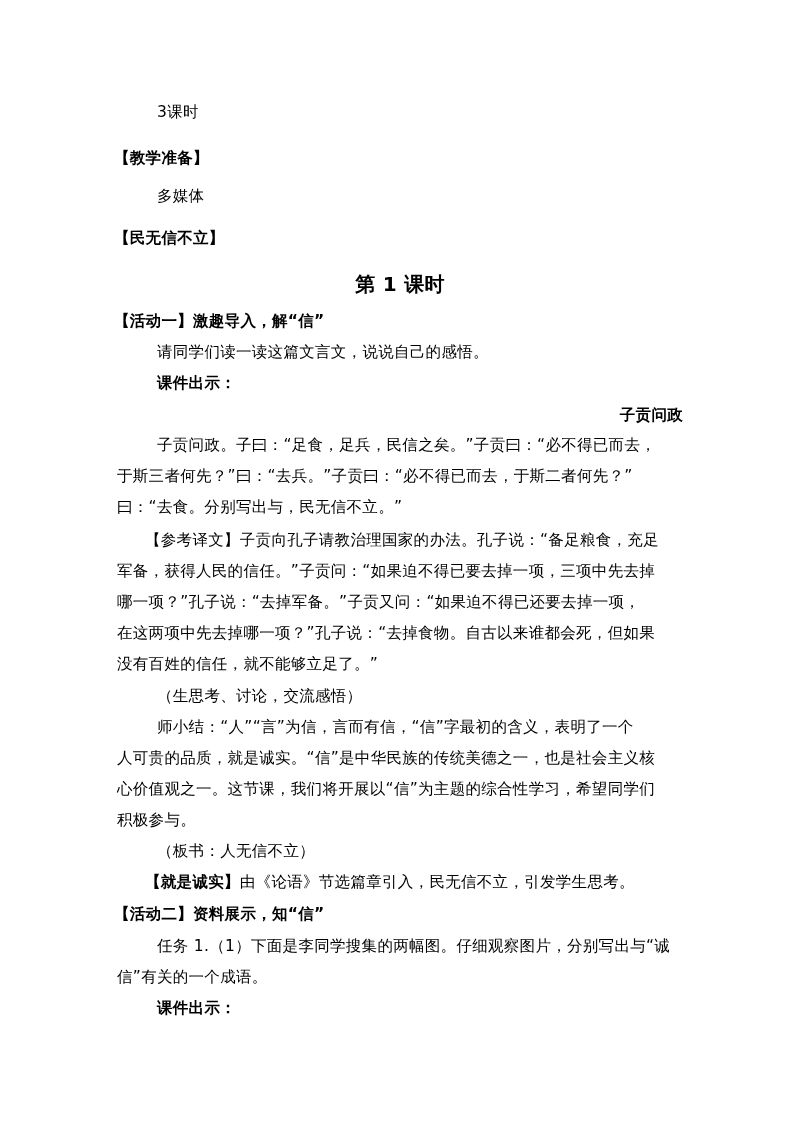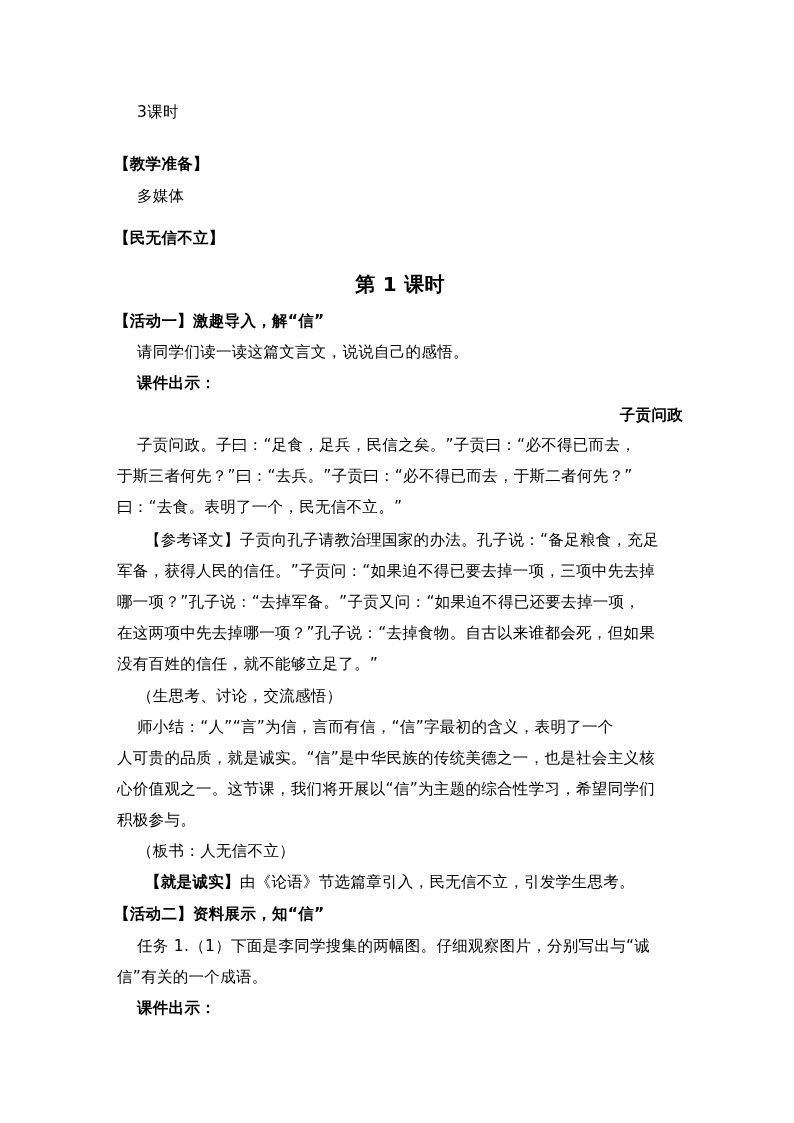--- a/index.html
+++ b/index.html
@@ -1,42 +1,42 @@
 <!DOCTYPE html>
 <html><head>
 <meta charset="utf-8">
 <style>
   html, body { margin: 0; padding: 0; background: #ffffff; }
   body { width: 794px; height: 1123px; position: relative; overflow: hidden;
          font-family: "DejaVu Sans", "Liberation Sans", sans-serif; color: #000; }
   .page { position: absolute; left: 117px; top: 0; width: 566px; }
   .line { position: absolute; left: 0; white-space: nowrap; font-size: 15.5px; line-height: 20px; letter-spacing: 0.3px; }
-  .ind { left: 20px; }
+  .ind { left: 40px; }
   .b { font-weight: bold; }
   .h2 { left: 0; width: 566px; text-align: center; font-size: 20px; font-weight: bold; line-height: 26px; }
   .ctr { left: 0; width: 566px; text-align: right; font-weight: bold; }
 </style>
 </head>
 <body>
 
 <div class="page">
   <div class="line ind" style="top:102px">3课时</div>
-  <div class="line b" style="top:154px;left:-3px">【教学准备】</div>
+  <div class="line b" style="top:148px;left:-3px">【教学准备】</div>
   <div class="line ind" style="top:186px">多媒体</div>
   <div class="line b" style="top:228px;left:-3px">【民无信不立】</div>
   <div class="line h2" style="top:271px">第 1 课时</div>
 
   <div class="line b" style="top:311px;left:-3px">【活动一】激趣导入，解“信”</div>
   <div class="line ind" style="top:342px">请同学们读一读这篇文言文，说说自己的感悟。</div>
   <div class="line ind b" style="top:373px">课件出示：</div>
   <div class="line ctr" style="top:405px">子贡问政</div>
 
   <div class="line ind" style="top:435px">子贡问政。子曰：“足食，足兵，民信之矣。”子贡曰：“必不得已而去，</div>
   <div class="line" style="top:466px">于斯三者何先？”曰：“去兵。”子贡曰：“必不得已而去，于斯二者何先？”</div>
-  <div class="line" style="top:497px">曰：“去食。表明了一个，民无信不立。”</div>
+  <div class="line" style="top:497px">曰：“去食。分别写出与，民无信不立。”</div>
 
   <div class="line ind" style="top:530px;left:28px">【参考译文】子贡向孔子请教治理国家的办法。孔子说：“备足粮食，充足</div>
   <div class="line" style="top:561px">军备，获得人民的信任。”子贡问：“如果迫不得已要去掉一项，三项中先去掉</div>
   <div class="line" style="top:592px">哪一项？”孔子说：“去掉军备。”子贡又问：“如果迫不得已还要去掉一项，</div>
   <div class="line" style="top:623px">在这两项中先去掉哪一项？”孔子说：“去掉食物。自古以来谁都会死，但如果</div>
   <div class="line" style="top:654px">没有百姓的信任，就不能够立足了。”</div>
 
   <div class="line ind" style="top:686px">（生思考、讨论，交流感悟）</div>
   <div class="line ind" style="top:717px">师小结：“人”“言”为信，言而有信，“信”字最初的含义，表明了一个</div>
   <div class="line" style="top:748px">人可贵的品质，就是诚实。“信”是中华民族的传统美德之一，也是社会主义核</div>

